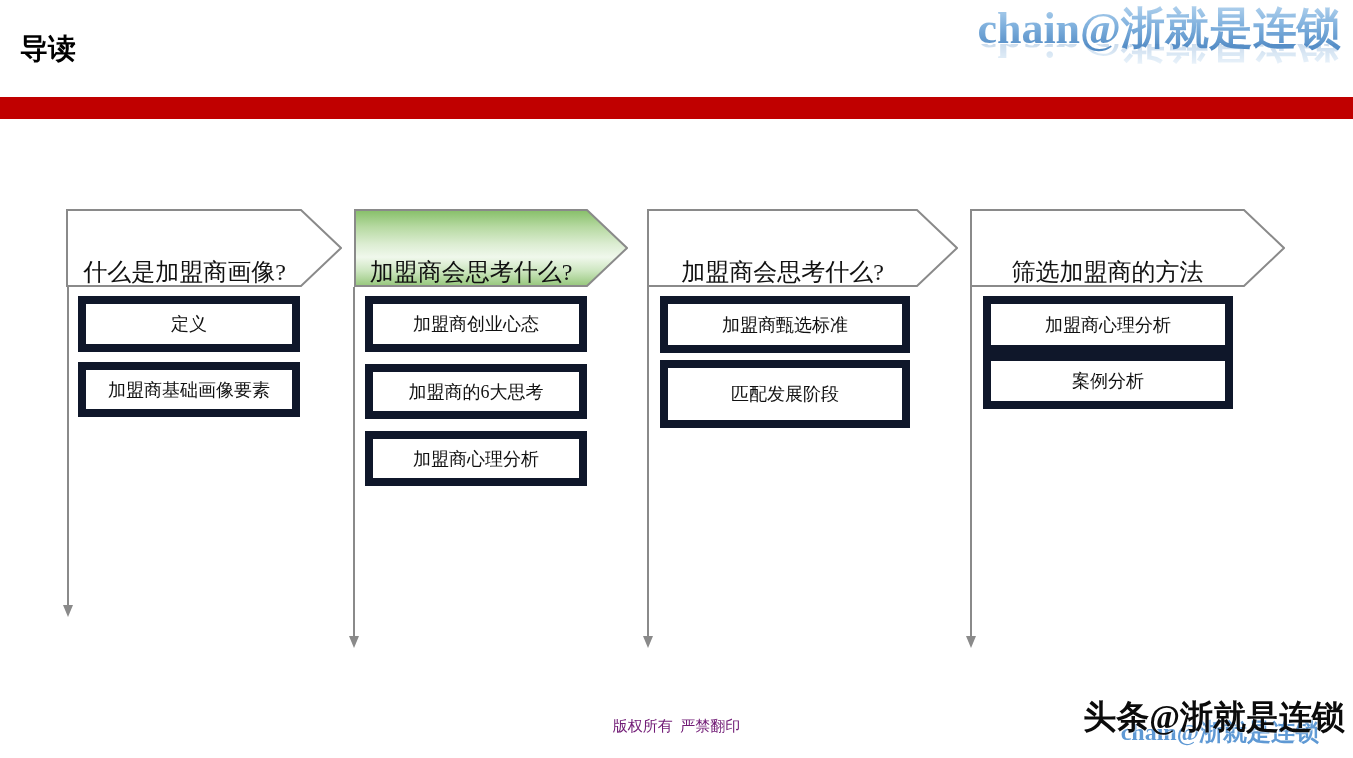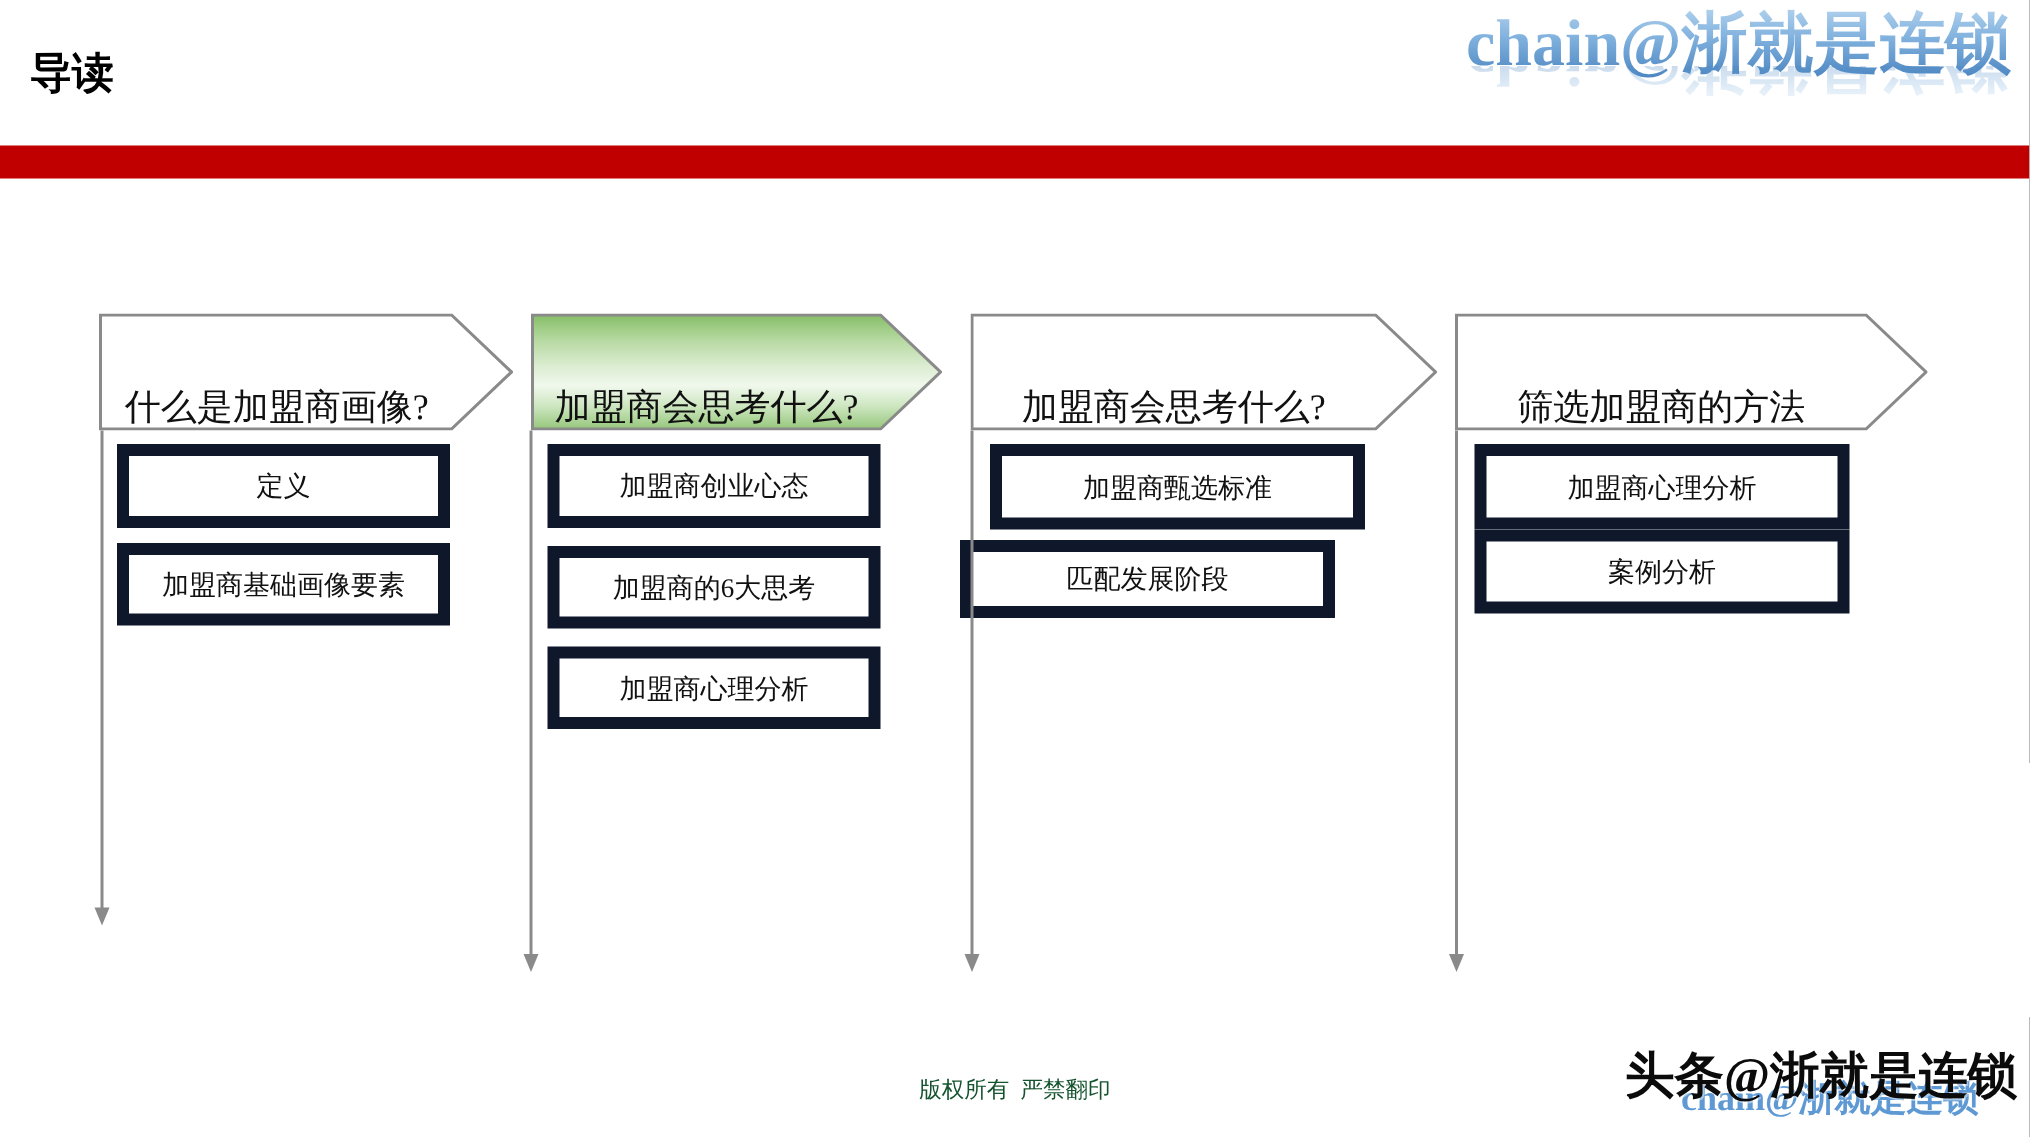--- a/index.html
+++ b/index.html
@@ -30,21 +30,21 @@
   }
   .flow-line{position:absolute;width:2px;background:#8a8a8a;}
   .flow-arrowhead{
     position:absolute;width:0;height:0;
     border-left:5px solid transparent;border-right:5px solid transparent;
     border-top:12px solid #8a8a8a;
   }
   
   .footer-copyright{
     position:absolute;left:0;right:0;top:717px;text-align:center;
-    font-size:15px;color:#14532d;white-space:pre;
+    font-size:15px;color:#701a75;white-space:pre;
   }
   
   .wm-bottom{position:absolute;right:8px;top:695px;height:60px;}
   .wm-bottom-back{
     position:absolute;right:26px;top:21px;font-size:24px;font-weight:bold;
     color:#4e8fd0;opacity:.9;white-space:nowrap;
   }
   .wm-bottom-front{
     position:relative;font-size:33px;font-weight:bold;color:#0b0b0b;white-space:nowrap;
     text-shadow:1px 1px 0 rgba(255,255,255,.45);
@@ -111,21 +111,21 @@
   </div>
 
   <div>
     <svg class="arrow-svg" style="left:647px;width:311px" viewBox="0 0 311 78">
       <polygon points="1,1 270,1 310,39 270,77 1,77" fill="#ffffff" stroke="#8a8a8a" stroke-width="2"></polygon>
     </svg>
     <div class="arrow-label" style="left:647px;width:271px">加盟商会思考什么?</div>
     <div class="topic-box" style="left:660px;top:296px;width:250px;height:57px">
       <span>加盟商甄选标准</span>
     </div>
-    <div class="topic-box" style="left:640px;top:360px;width:250px;height:52px">
+    <div class="topic-box" style="left:660px;top:360px;width:250px;height:68px">
       <span>匹配发展阶段</span>
     </div>
     <div class="flow-line" style="left:647px;top:287px;height:350px"></div>
     <div class="flow-arrowhead" style="left:643px;top:636px"></div>
   </div>
 
   <div>
     <svg class="arrow-svg" style="left:970px;width:315px" viewBox="0 0 315 78">
       <polygon points="1,1 274,1 314,39 274,77 1,77" fill="#ffffff" stroke="#8a8a8a" stroke-width="2"></polygon>
     </svg>

